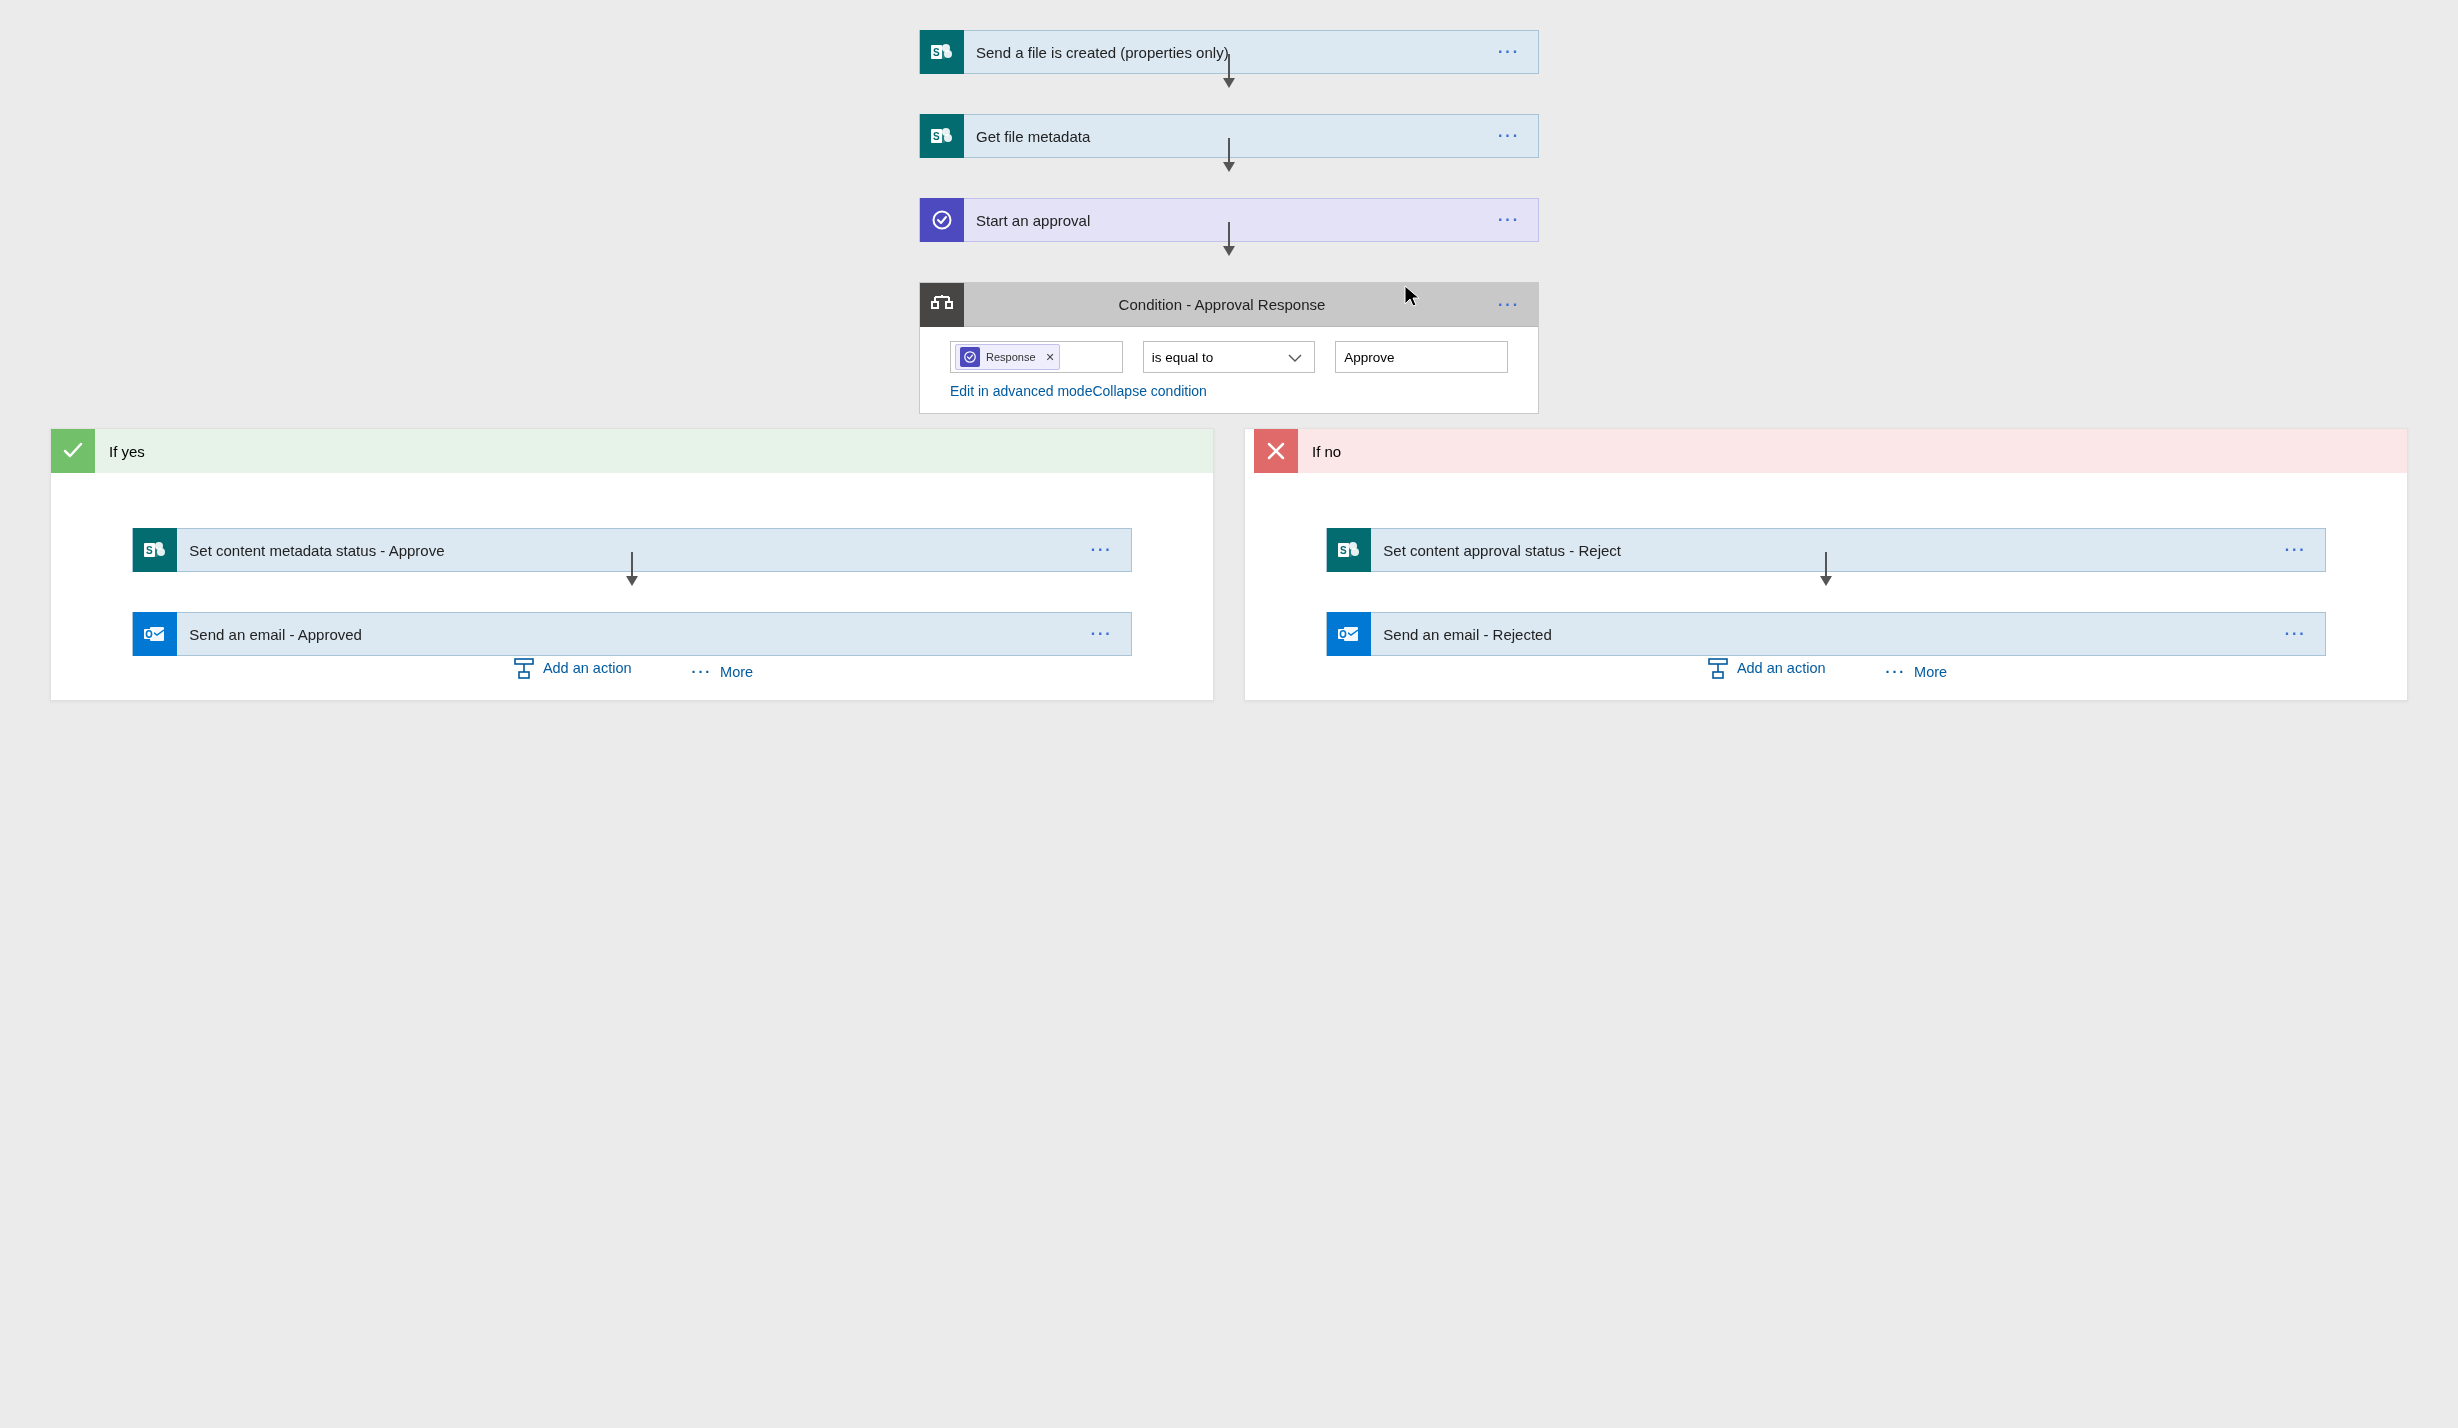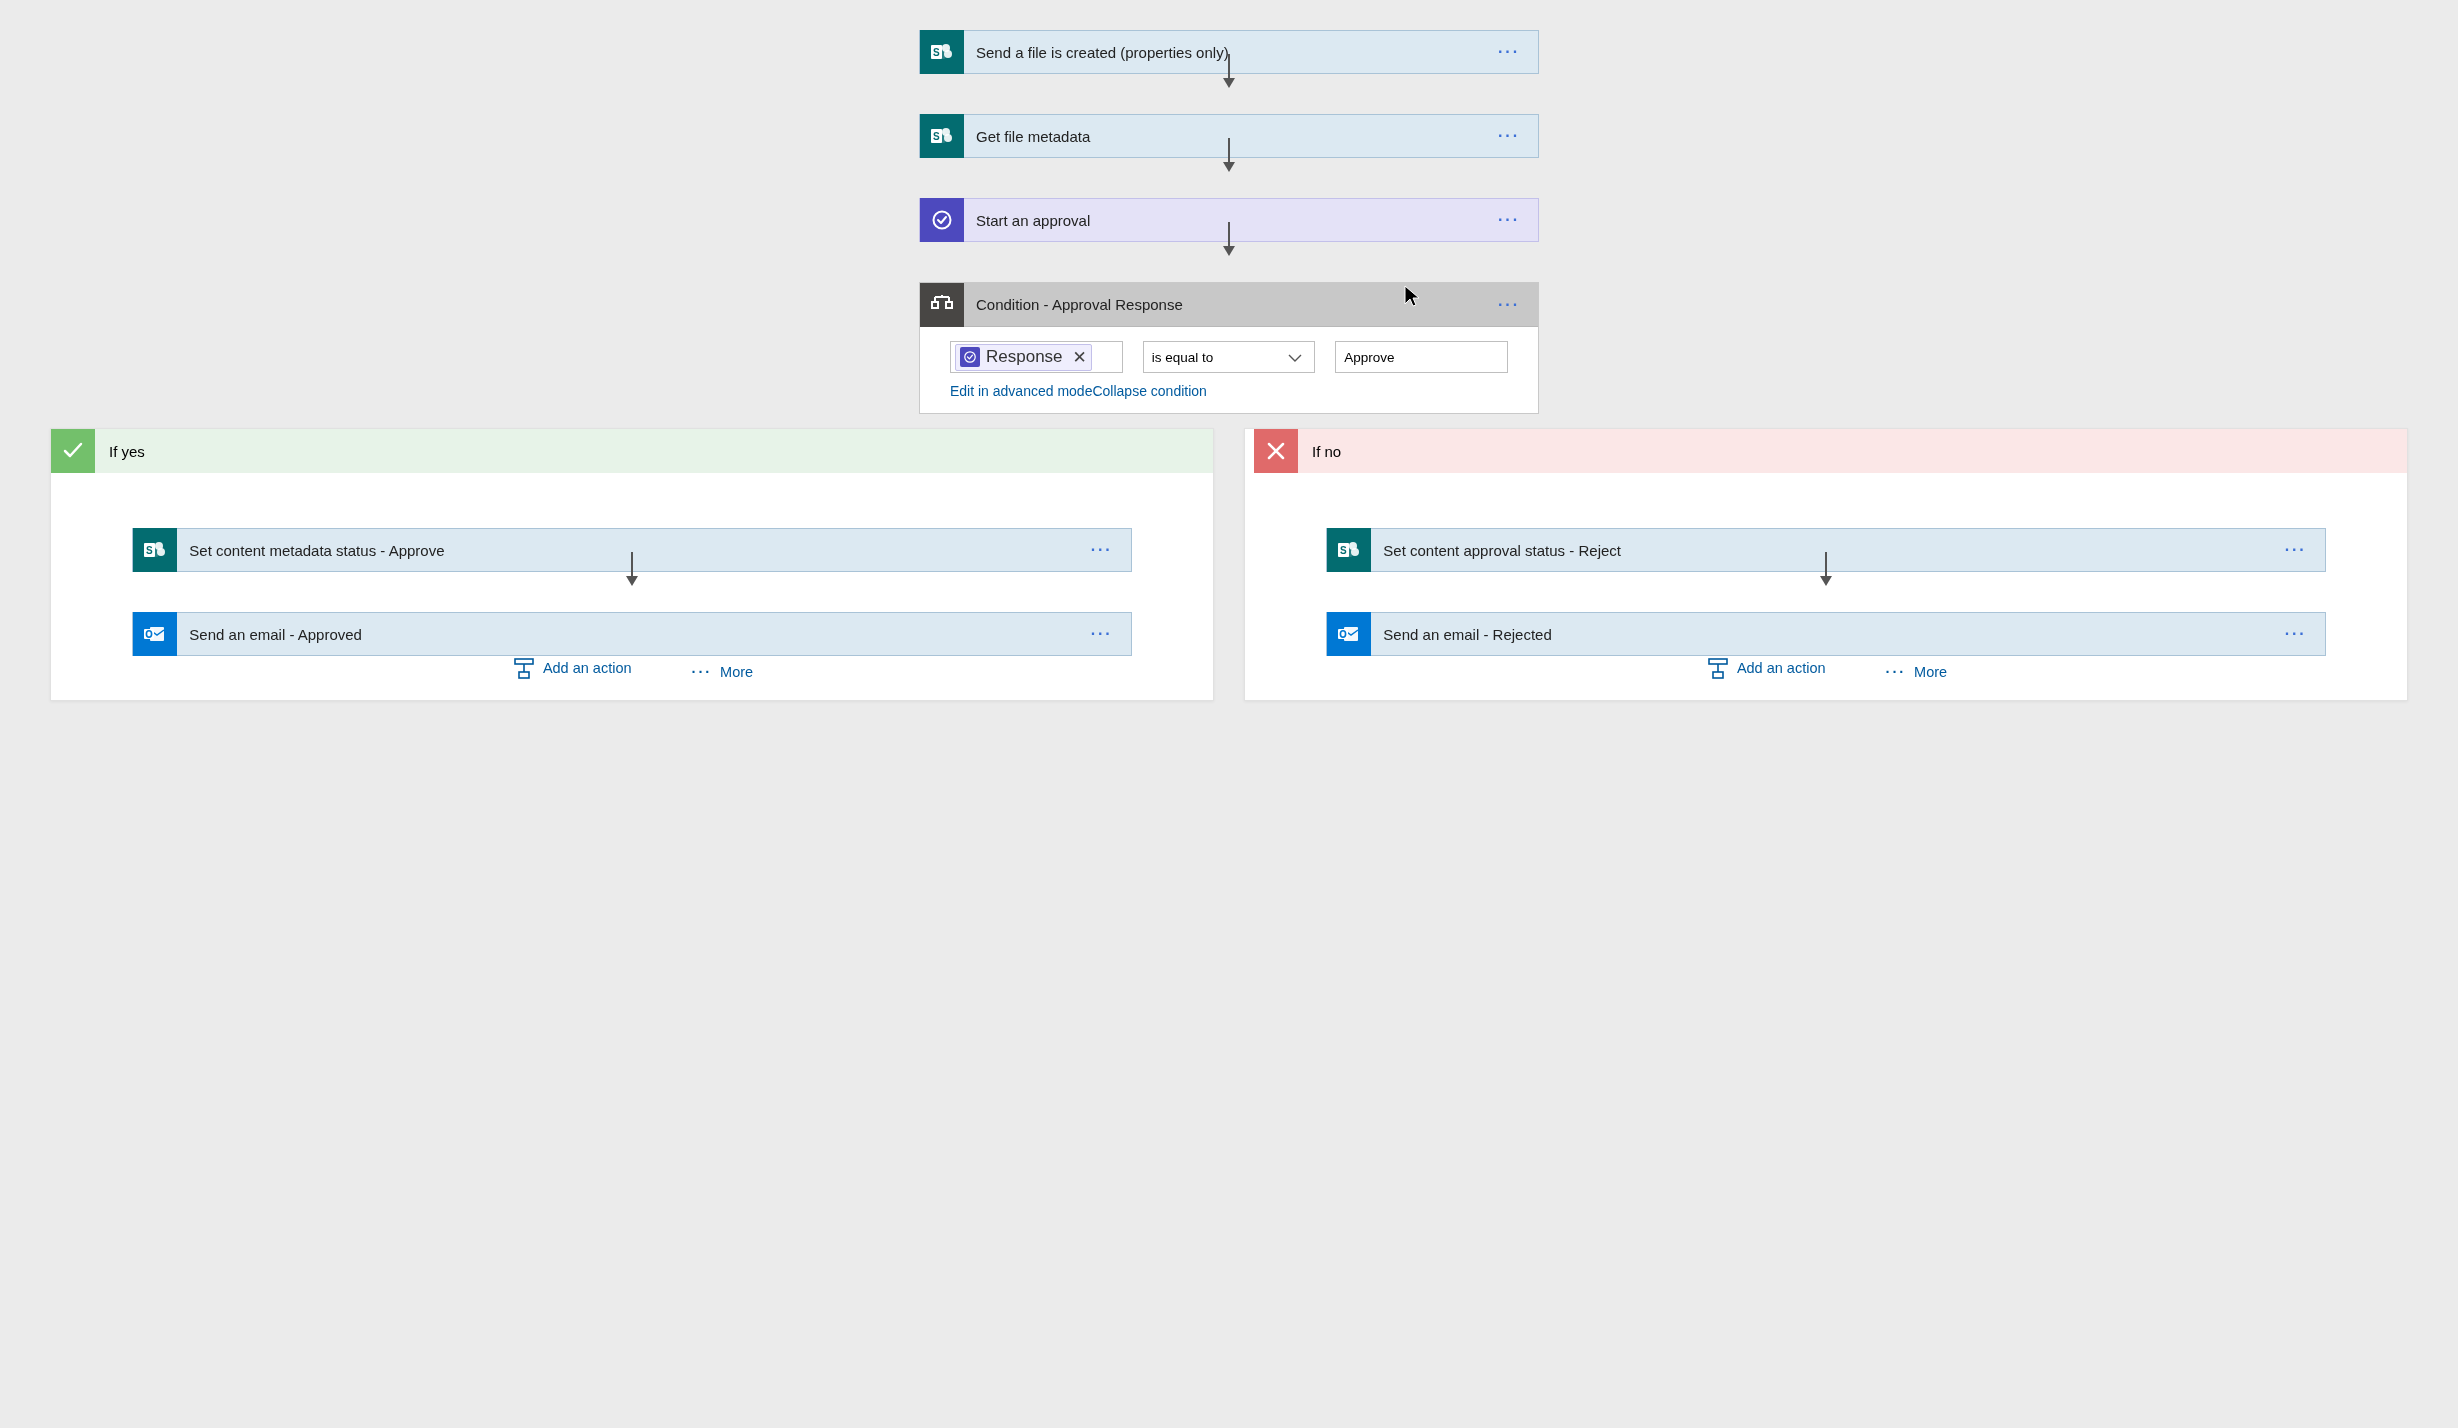--- a/index.html
+++ b/index.html
@@ -22,21 +22,21 @@
   .card .menu  { padding: 0 18px; color: #3b6fd6; letter-spacing: 2px; font-weight: bold; cursor: pointer; }
 
   .bg-sharepoint { background: #036c70; }
   .bg-approval   { background: #4d49be; }
   .bg-condition  { background: #484644; }
   .bg-outlook    { background: #0078d4; }
 
   
   .tint-sp       { background: #dce9f2; border-color: #a9c3d7; }
   .tint-approval { background: #e4e2f7; border-color: #c3c0ea; }
-  .tint-cond-hdr { background: #c8c8c8; border-color: #b0b0b0; }
+  .tint-cond-hdr { background: #c8c8c8; border-color: #b0b0b0; text-align: center; }
 
   
   .arrow-wrap { display: flex; justify-content: center; }
   .arrow-down {
     width: 0; height: 0; position: relative; margin: 6px 0 4px 0;
   }
   .arrow-down::before {
     content: ""; position: absolute; left: -1px; top: -26px;
     width: 2px; height: 26px; background: #555;
   }
@@ -53,21 +53,21 @@
   .cond-body  { padding: 14px 30px 14px 30px; }
   .cond-row   { display: flex; gap: 20px; align-items: stretch; }
   .fld {
     flex: 1; border: 1px solid #bfbfbf; height: 32px;
     display: flex; align-items: center; padding: 0 8px; font-size: 13.5px;
   }
   .fld.select { justify-content: space-between; }
   .token {
     display: inline-flex; align-items: center; gap: 6px;
     background: #efeefd; border: 1px solid #c3c0ea; border-radius: 2px;
-    padding: 2px 4px; font-size: 17px; margin-left: -4px;
+    padding: 2px 4px; font-size: 11px; margin-left: -4px;
   }
   .token .ticon {
     width: 20px; height: 20px; background: #4d49be; border-radius: 2px;
     display: inline-flex; align-items: center; justify-content: center;
   }
   .token .tx { color: #333; }
   .token .close { color: #444; margin-left: 4px; cursor: pointer; }
   .cond-links { display: flex; margin-top: 10px; font-size: 14px; }
   .link { color: #005a9e; cursor: pointer; }
 

